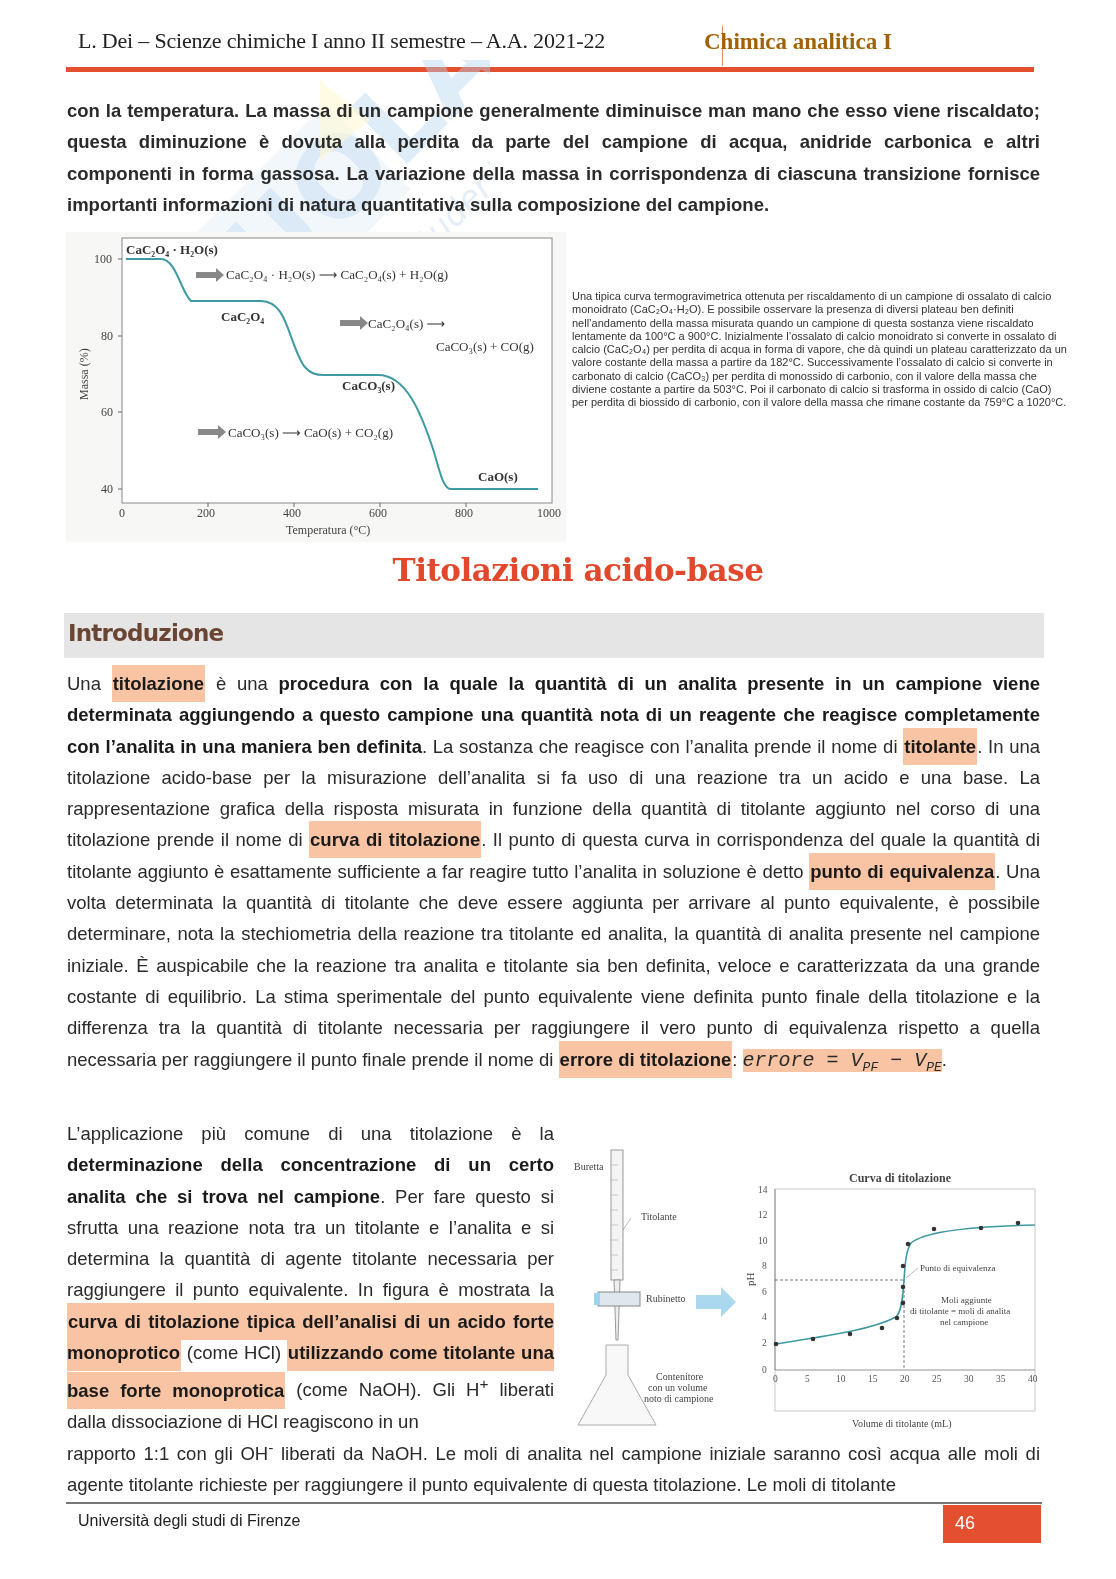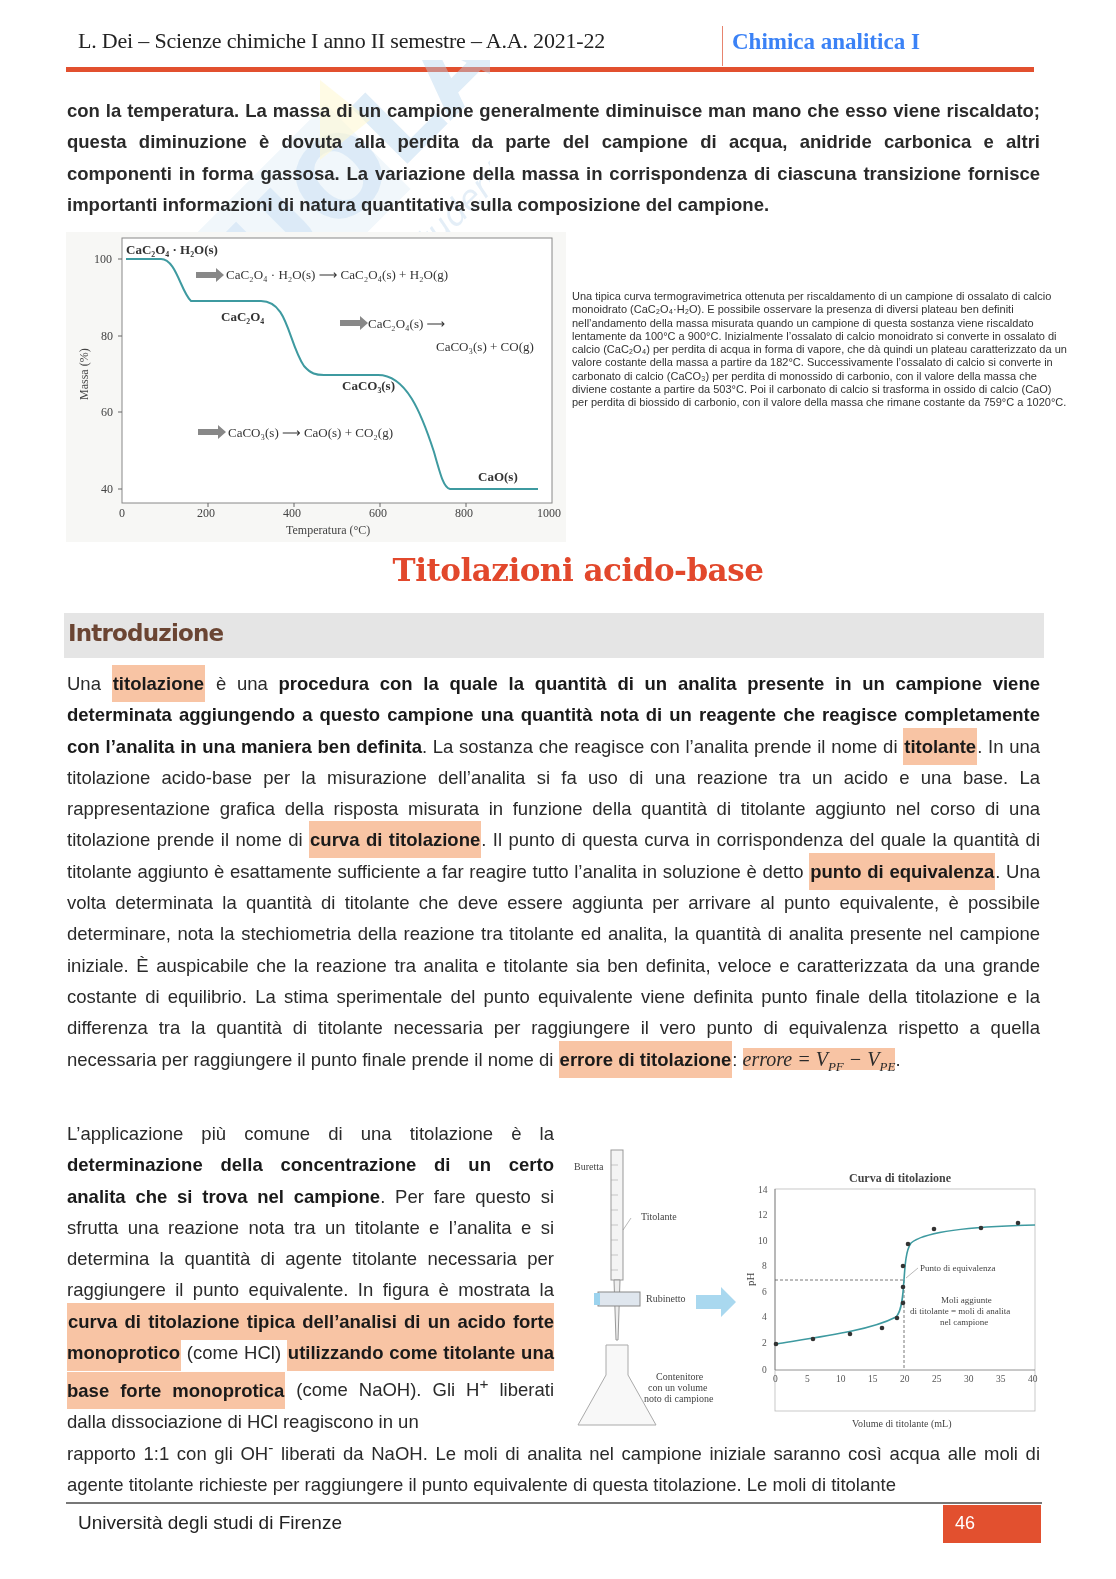--- a/index.html
+++ b/index.html
@@ -1,47 +1,47 @@
 <!DOCTYPE html>
 <html><head>
 <meta charset="utf-8">
 <style>
   html, body { margin:0; padding:0; background:#ffffff; }
   body { width:1116px; height:1579px; position:relative; overflow:hidden; font-family:"Liberation Sans", sans-serif; color:#222; }
   .header { position:absolute; left:66px; top:22px; width:968px; height:50px; }
   .header-left { position:absolute; left:12px; top:6px; font-family:"Liberation Serif", serif; font-size:22px; color:#222; letter-spacing:-0.2px; }
   .header-sep { position:absolute; left:656px; top:4px; width:1px; height:40px; background:#e7846e; }
-  .header-right { position:absolute; left:666px; top:7px; font-family:"Liberation Serif", serif; font-weight:bold; font-size:23px; color:#3b82f6; }
+  .header-right { position:absolute; left:638px; top:7px; font-family:"Liberation Serif", serif; font-weight:bold; font-size:23px; color:#a16207; }
   .header-rule { position:absolute; left:66px; top:67px; width:968px; height:5px; background:#e2502f; }
 
   .watermark { position:absolute; left:20px; top:60px; width:470px; height:470px; pointer-events:none; opacity:0.55; }
 
   .para { position:absolute; left:67px; font-size:18.5px; line-height:31.3px; color:#2a2a2a; text-align:justify; }
   .p1 { top:95px; width:973px;font-weight:bold; }
   .hl { background:#f8c4a4; font-weight:bold; color:#1a1a1a; padding:8px 1px; }
   .b { font-weight:bold; color:#1a1a1a; }
-  .math { font-family:Liberation Serif, serif; font-style:italic; font-size:20px; }
+  .math { font-family:Liberation Mono, monospace; font-style:italic; font-size:20px; }
   .math sub { font-size:13px; }
 
   
   .tga { position:absolute; left:66px; top:232px; width:500px; height:310px; }
   .tga-caption { position:absolute; left:572px; top:290px; width:495px; font-size:11px; line-height:13.3px; color:#333; }
 
   .main-title { position:absolute; left:0; width:1116px; top:552px; text-align:center; font-family:"DejaVu Serif", serif; font-weight:bold; font-size:31px; color:#e2482c; letter-spacing:-0.5px;padding-left:20px; }
   .section-bar { position:absolute; left:64px; top:613px; width:980px; height:45px; background:#e5e5e5; }
   .section-title { position:absolute; left:4px; top:7px; font-family:"DejaVu Sans", sans-serif; font-weight:bold; font-size:23px; color:#6b4533; letter-spacing:-0.8px; }
 
   .p2 { top:668px; width:973px; }
   .p3 { top:1118px; width:487px; }
   .p4 { top:1432px; width:973px; }
 
   .titr { position:absolute; left:566px; top:1140px; width:480px; height:290px; }
 
   .footer-rule { position:absolute; left:66px; top:1502px; width:976px; height:2px; background:#777; }
-  .footer-left { position:absolute; left:78px; top:1512px; font-size:19px; color:#222; }
+  .footer-left { position:absolute; left:78px; top:1512px; font-size:16px; color:#222; }
   .footer-num { position:absolute; left:943px; top:1505px; width:98px; height:38px; background:#e2502f; color:#fff; font-size:18px; }
   .footer-num span { position:absolute; left:12px; top:8px; }
 </style>
 </head>
 <body>
 
 <div class="header">
   <div class="header-left">L. Dei – Scienze chimiche I anno II semestre – A.A. 2021-22</div>
   <div class="header-sep"></div>
   <div class="header-right">Chimica analitica I</div>

